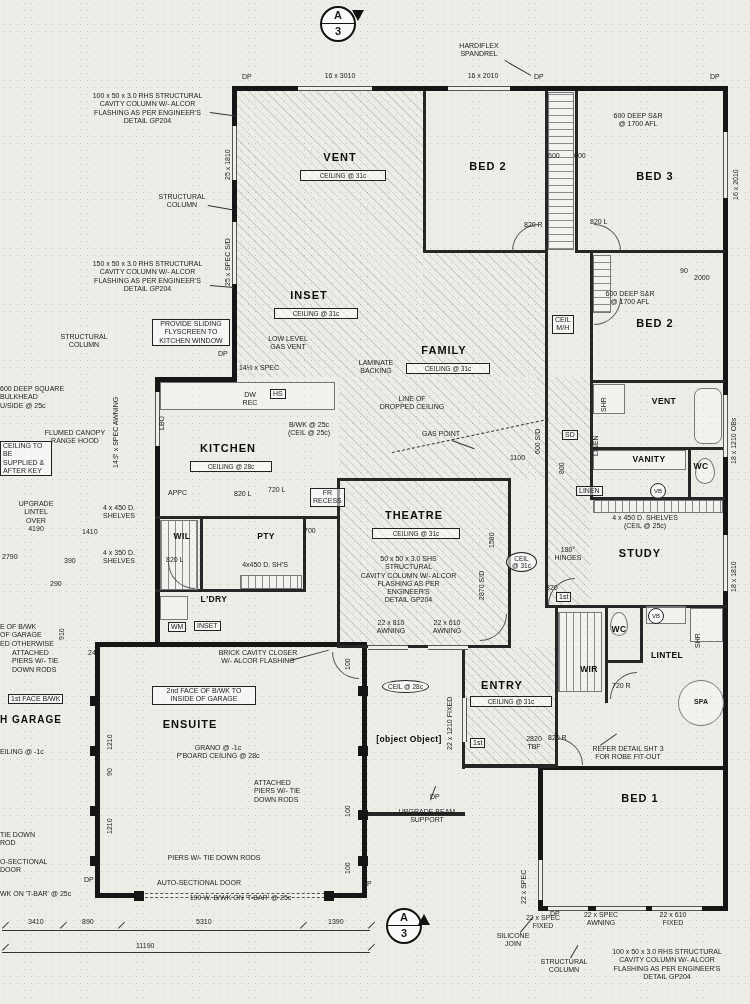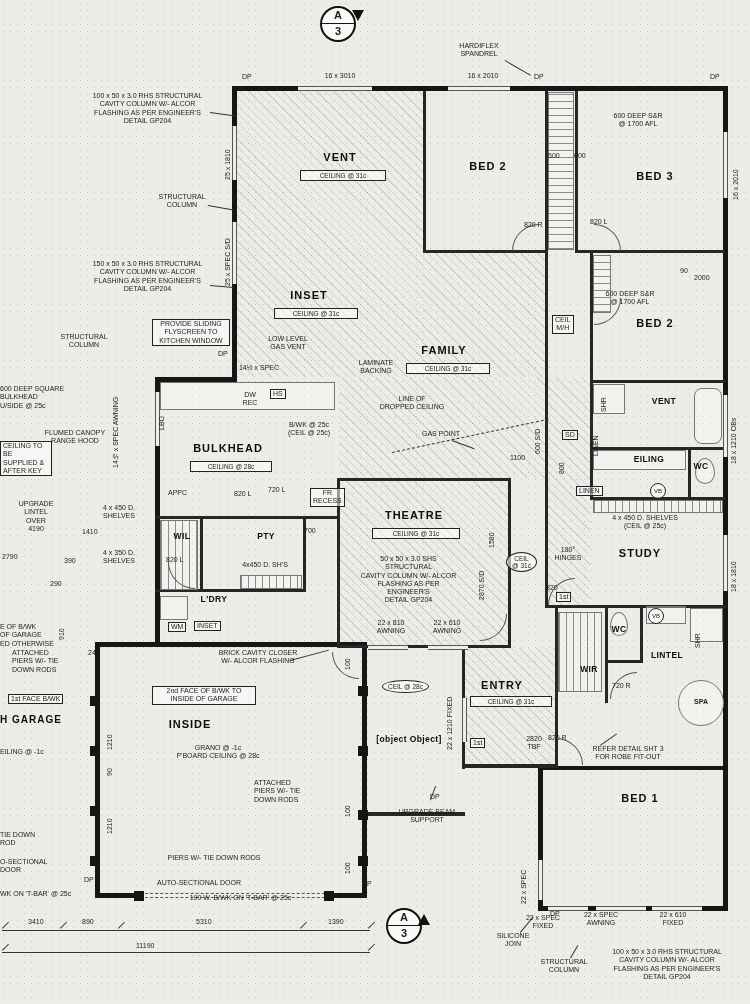--- a/index.html
+++ b/index.html
@@ -239,34 +239,34 @@
 REC</div>
   <div class="t boxed" style="left:270px;top:389px">HS</div>
   <div class="rot" style="left:158px;top:408px;height:22px">LBO</div>
   <div class="t" style="left:376px;top:395px;width:72px">LINE OF
 DROPPED CEILING</div>
   <div class="t" style="left:282px;top:421px;width:54px">B/WK @ 25c
 (CEIL @ 25c)</div>
   <div class="t" style="left:416px;top:430px;width:50px">GAS POINT</div>
   <div class="t" style="left:42px;top:429px;width:66px">FLUMED CANOPY
 RANGE HOOD</div>
-  <div class="room-l" style="left:190px;top:442px;width:76px">BULKHEAD</div>
+  <div class="room-l" style="left:190px;top:442px;width:76px">KITCHEN</div>
   <div class="badge" style="left:190px;top:461px;width:76px">CEILING @ 28c</div>
   <div class="t boxed tl" style="left:0px;top:441px;width:46px">CEILING TO BE
 SUPPLIED &amp;
 AFTER KEY</div>
   <div class="rot" style="left:534px;top:418px;height:36px">600 S/D</div>
   <div class="rot" style="left:558px;top:450px;height:24px">800</div>
   <div class="rot" style="left:592px;top:424px;height:32px">LINEN</div>
   <div class="t" style="left:510px;top:454px">1100</div>
   <div class="room-l room-s" style="left:642px;top:396px;width:44px">VENT</div>
   <div class="rot" style="left:600px;top:388px;height:24px">SHR</div>
   <div class="t boxed" style="left:562px;top:430px">SD</div>
   <div class="t boxed" style="left:576px;top:486px">LINEN</div>
-  <div class="room-l room-s" style="left:622px;top:454px;width:54px">EILING</div>
+  <div class="room-l room-s" style="left:622px;top:454px;width:54px">VANITY</div>
   <div class="room-l room-s" style="left:688px;top:461px;width:26px">WC</div>
   <div class="circ" style="left:650px;top:483px">VB</div>
   <div class="t" style="left:168px;top:489px">APPC</div>
   <div class="t" style="left:234px;top:490px">820 L</div>
   <div class="t" style="left:268px;top:486px">720 L</div>
   <div class="t boxed" style="left:310px;top:488px">FR
 RECESS</div>
 
   <div class="t" style="left:12px;top:500px;width:48px">UPGRADE
 LINTEL
@@ -329,21 +329,21 @@
   <div class="room-l room-s" style="left:572px;top:664px;width:34px">WIR</div>
 
   <div class="t boxed" style="left:8px;top:694px">1st FACE B/WK</div>
   <div class="t boxed" style="left:152px;top:686px;width:98px">2nd FACE OF B/WK TO
 INSIDE OF GARAGE</div>
   <div class="oval" style="left:382px;top:680px">CEIL @ 28c</div>
   <div class="room-l" style="left:476px;top:679px;width:52px">ENTRY</div>
   <div class="badge" style="left:470px;top:696px;width:76px">CEILING @ 31c</div>
   <div class="t" style="left:612px;top:682px">720 R</div>
   <div class="room-l" style="left:0px;top:714px;width:52px;font-size:10px">H GARAGE</div>
-  <div class="room-l" style="left:155px;top:718px;width:70px">INSIDE</div>
+  <div class="room-l" style="left:155px;top:718px;width:70px">ENSUITE</div>
   <div class="rot" style="left:106px;top:714px;height:36px">1210</div>
   <div class="rot" style="left:446px;top:696px;height:54px">22 x 1210 FIXED</div>
   <div class="room-l room-s" style="left:376px;top:734px;width:66px">[object Object]</div>
   <div class="t boxed" style="left:470px;top:738px">1st</div>
   <div class="t" style="left:518px;top:735px;width:32px">2820
 TBF</div>
   <div class="t" style="left:548px;top:734px">820 R</div>
   <div class="t" style="left:688px;top:698px;width:26px;font-weight:bold">SPA</div>
   <div class="t tl" style="left:0px;top:748px;width:48px">EILING @ -1c</div>
   <div class="t" style="left:168px;top:744px;width:100px">GRANO @ -1c

